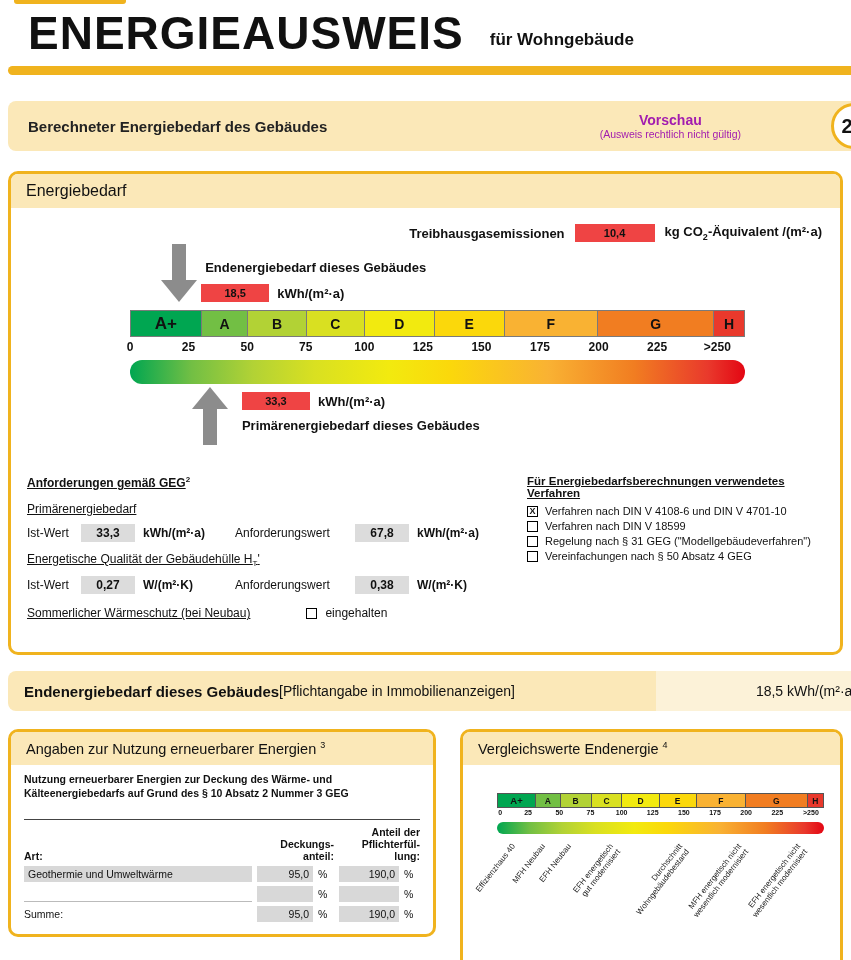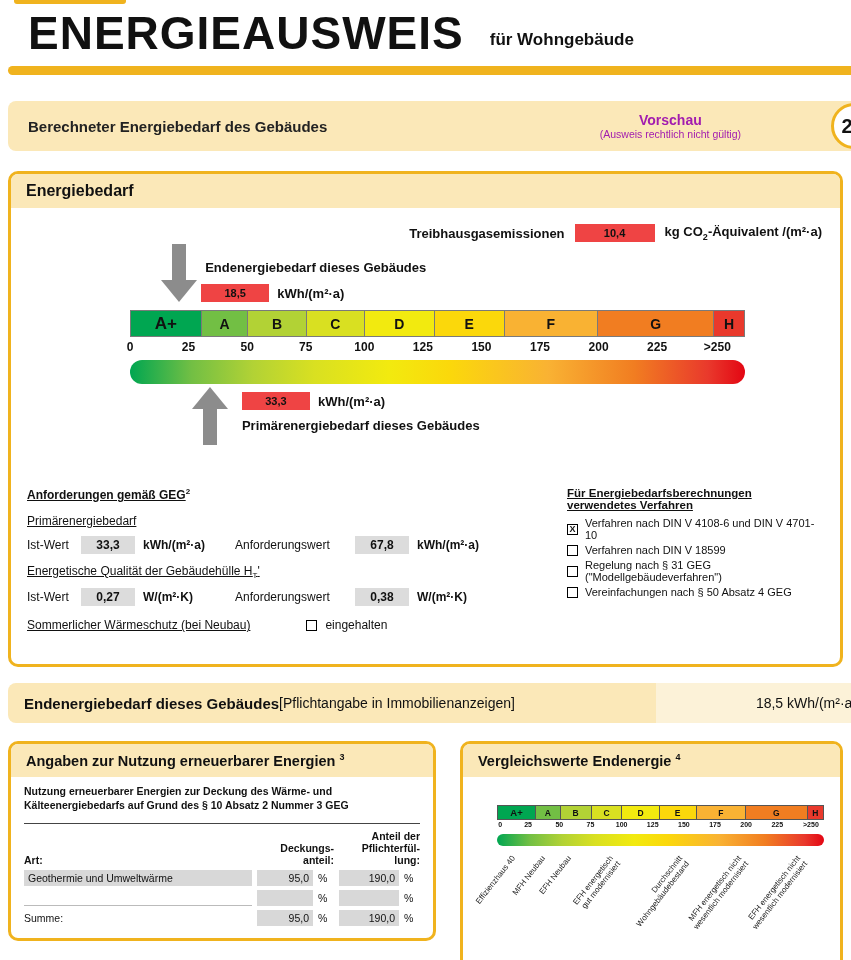--- a/index.html
+++ b/index.html
@@ -27,21 +27,21 @@
   .banner1-title { font-size:15px; font-weight:bold; color:#222; }
   .preview { margin-left:auto; text-align:center; color:#a21caf; }
   .preview-main { font-size:14px; font-weight:bold; }
   .preview-sub { font-size:10.5px; }
   .page-circle { position:absolute; right:-26px; top:2px; width:46px; height:46px; border-radius:50%;
                  background:#fff; border:3px solid #F0B31E; display:flex; align-items:center; justify-content:center;
                  padding-right:14px; font-size:20px; font-weight:bold; color:#111; }
 
   
   .box { border:3px solid #F0B31E; border-radius:10px; background:#fff; overflow:hidden; }
-  .box-header { background:#FBE8B8; padding:8px 15px; font-weight:bold; }
+  .box-header { background:#FBE8B8; padding:8px 15px; font-weight:normal; }
   .box-header sup { font-size:9px; }
   .sec-energie { margin:20px 8px 0 8px; }
   .sec-energie > .box-header { font-size:16px; }
   .sec-body { padding:8px 16px 32px 16px; }
 
   
   .ghg-row { display:flex; justify-content:flex-end; align-items:center; gap:10px; margin:8px 2px 2px 0;
              font-size:13px; font-weight:bold; }
   .vbox { background:#ef4444; text-align:center; font-weight:bold; font-size:11px; padding:3px 0; }
   .vbox.w80 { width:80px; } .vbox.w68 { width:68px; }
@@ -61,21 +61,21 @@
 
   .class-bar { position:absolute; top:66px; left:0; right:0; height:27px; display:flex; border:1px solid #7a7a7a; }
   .class-bar .seg { display:flex; align-items:center; justify-content:center; font-weight:bold; font-size:14px; border-left:1px solid #7a7a7a; }
   .class-bar .seg:first-child { border-left:none; font-size:17px; }
   .ticks { position:absolute; top:96px; left:0; right:0; height:16px; font-size:12px; font-weight:bold; }
   .ticks span { position:absolute; transform:translateX(-50%); }
   .grad-bar { position:absolute; top:116px; left:0; right:0; height:24px; border-radius:12px;
     background:linear-gradient(90deg,#00A651 0%,#72BF44 10%,#B2D235 20%,#D9E021 30%,#F2EA0F 42%,#FBD80B 52%,#F9B233 68%,#F17D21 82%,#E9392C 94%,#E30613 100%); }
 
   
-  .info-cols { display:flex; margin-top:28px;gap:40px; }
+  .info-cols { display:flex; margin-top:16px; }
   .req-col { flex:0 0 440px; font-size:12px; }
   .ul { text-decoration:underline; }
   .req-h { font-weight:bold; margin-bottom:12px; }
   .req-sh { margin:10px 0 8px 0; }
   .req-row { display:flex; align-items:center; margin:4px 0 6px 0; }
   .req-row .lbl1 { width:54px; }
   .req-row .rvbox { background:#DCDCDC; width:54px; text-align:center; font-weight:bold; padding:2px 0; margin-right:8px; }
   .req-row .unit { width:92px; font-weight:bold; }
   .req-row .lbl2 { width:120px; }
   .summer-row { display:flex; align-items:center; margin-top:12px; gap:8px; }
@@ -94,21 +94,21 @@
   .banner2-value { margin-left:auto; align-self:stretch; width:205px; background:#FCF2D8;
                    display:flex; align-items:center; justify-content:flex-end; padding-right:4px; font-size:14px; }
 
   
   .columns { display:flex; gap:24px; margin:18px 8px 0 8px; align-items:flex-start; }
   .col-left { flex:0 0 428px; }
   .col-right { flex:1; }
   .ren-box .box-header { font-size:14.5px; }
   .ren-body { padding:8px 13px 12px 13px; }
   .ren-intro { font-size:10.5px; font-weight:bold; line-height:1.3; white-space:pre-line;
-               border-bottom:1px solid #444; padding-bottom:10px; margin-bottom:6px; }
+               border-bottom:1px solid #444; padding-bottom:18px; margin-bottom:6px; }
   .ren-table { display:grid; grid-template-columns:1fr 56px 16px 60px 16px; column-gap:5px; row-gap:4px;
                align-items:end; font-size:10.5px; }
   .ren-th { font-weight:bold; white-space:pre-line; }
   .th-right { text-align:right; }
   .span23 { grid-column:2/4; } .span45 { grid-column:4/6; }
   .cellbox { background:#D8D8D8; height:16px; display:flex; align-items:center; font-size:10.5px; }
   .cellbox.art { padding-left:4px; }
   .cellbox.num { justify-content:flex-end; padding-right:4px; }
   .cell-empty-art { height:16px; border-bottom:1px solid #bbb; }
   .pct { text-align:left; padding-bottom:2px; }

